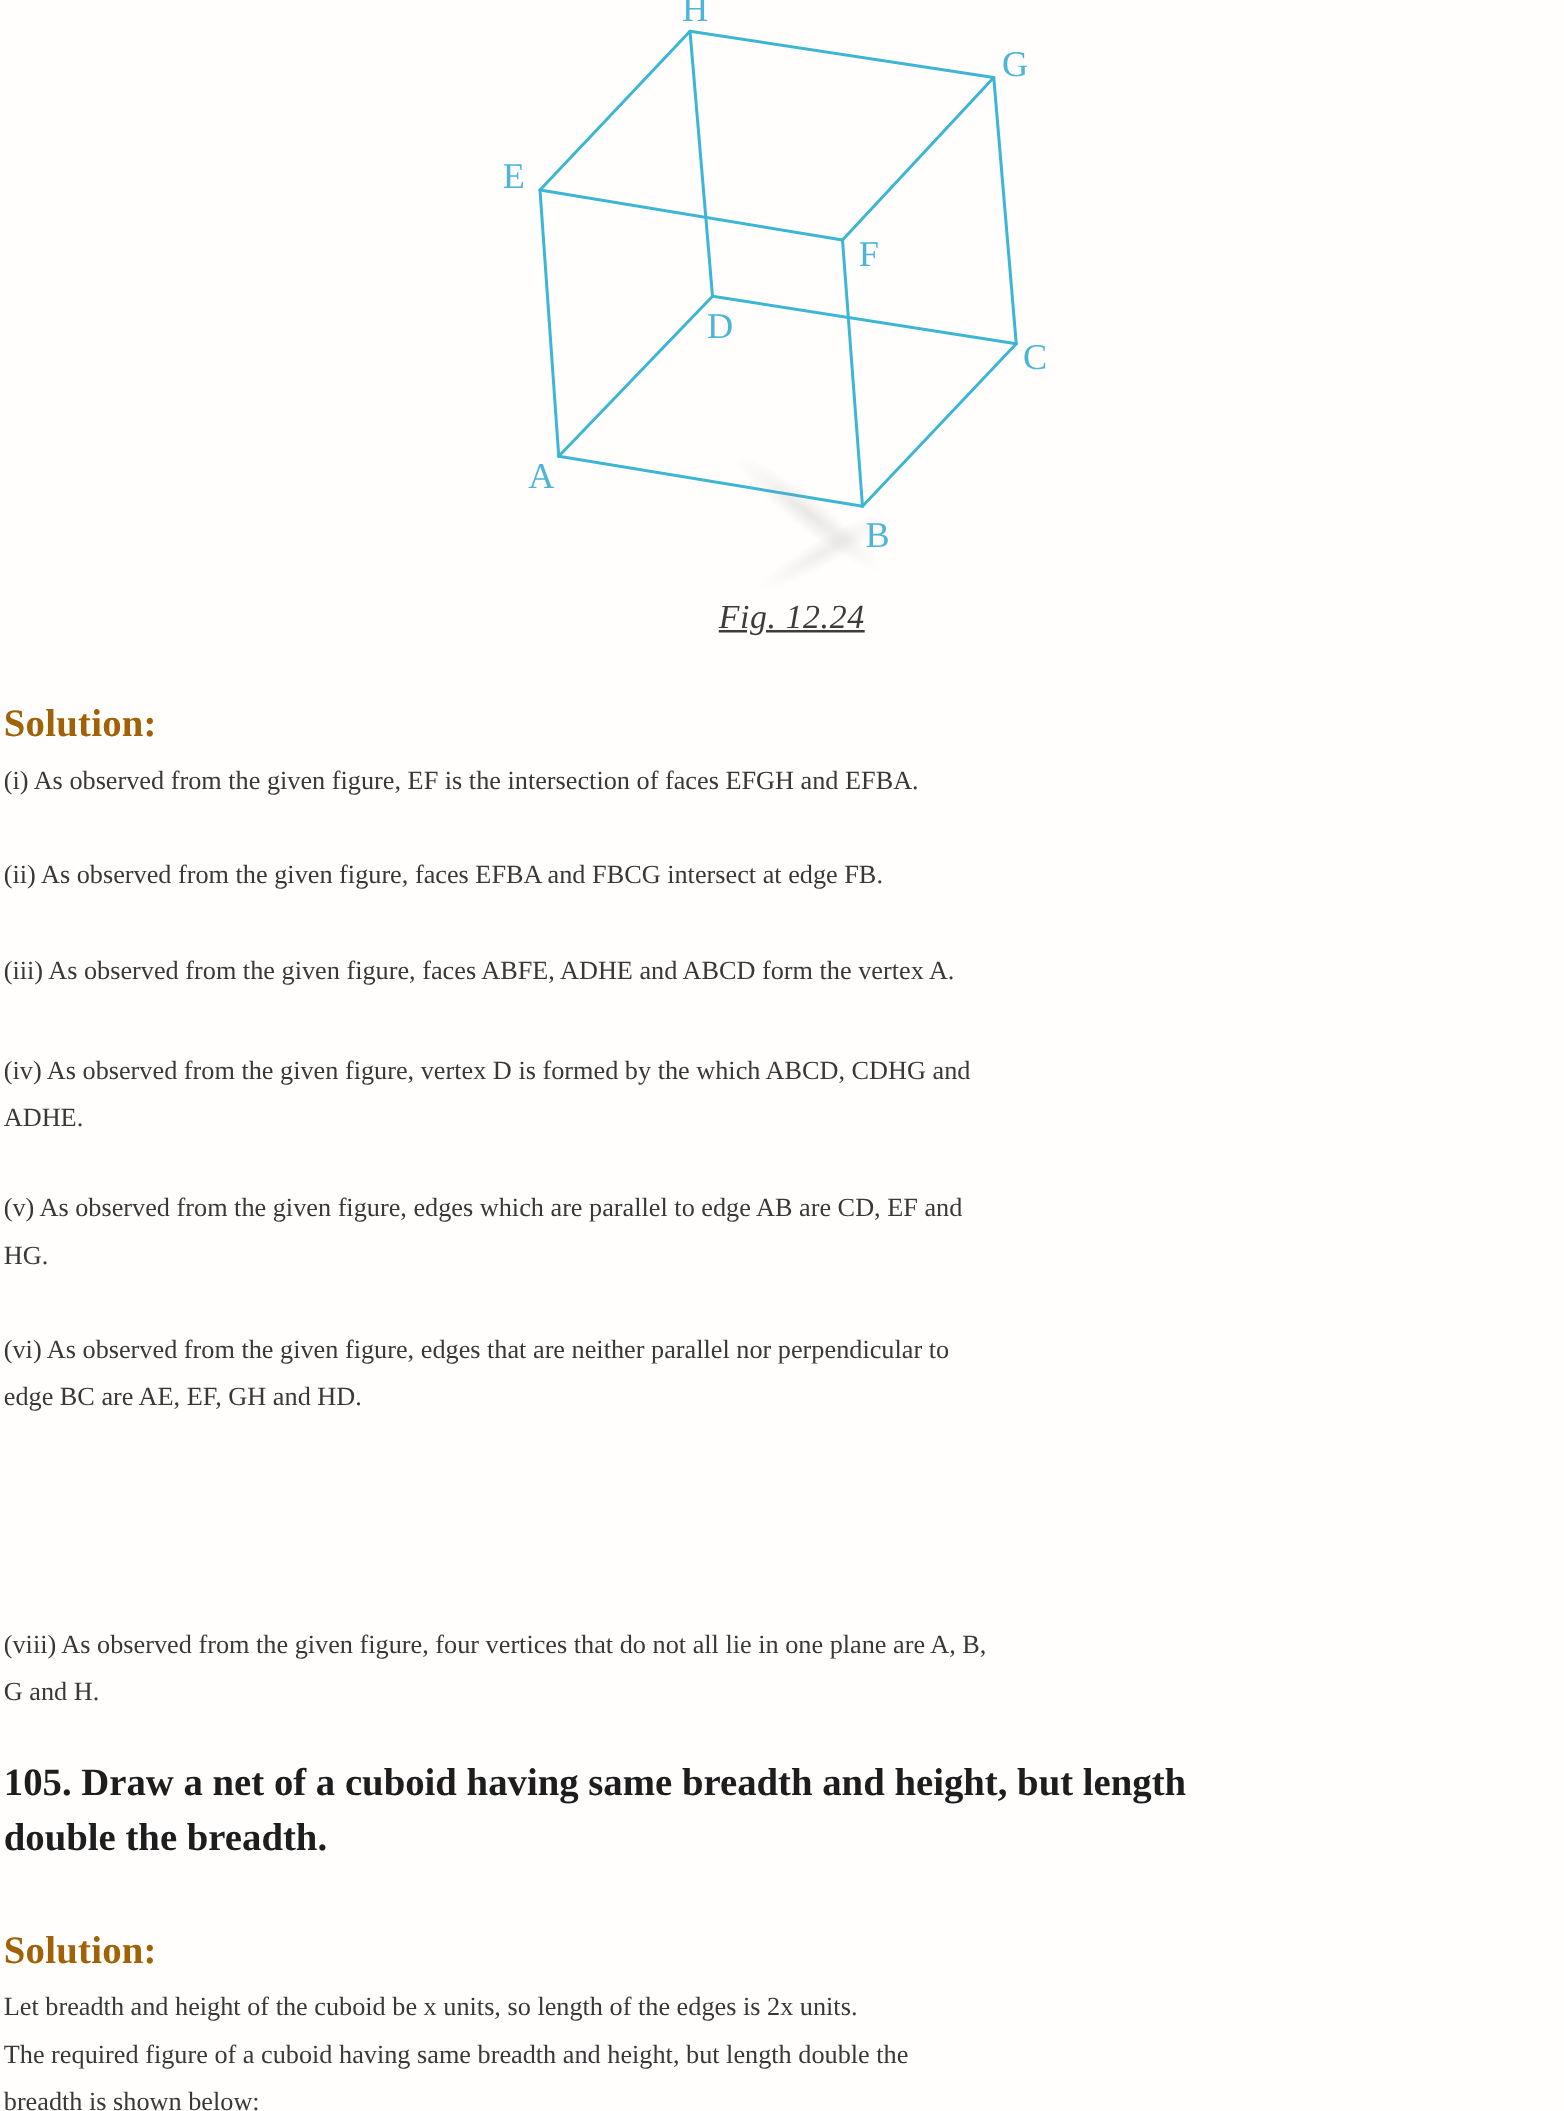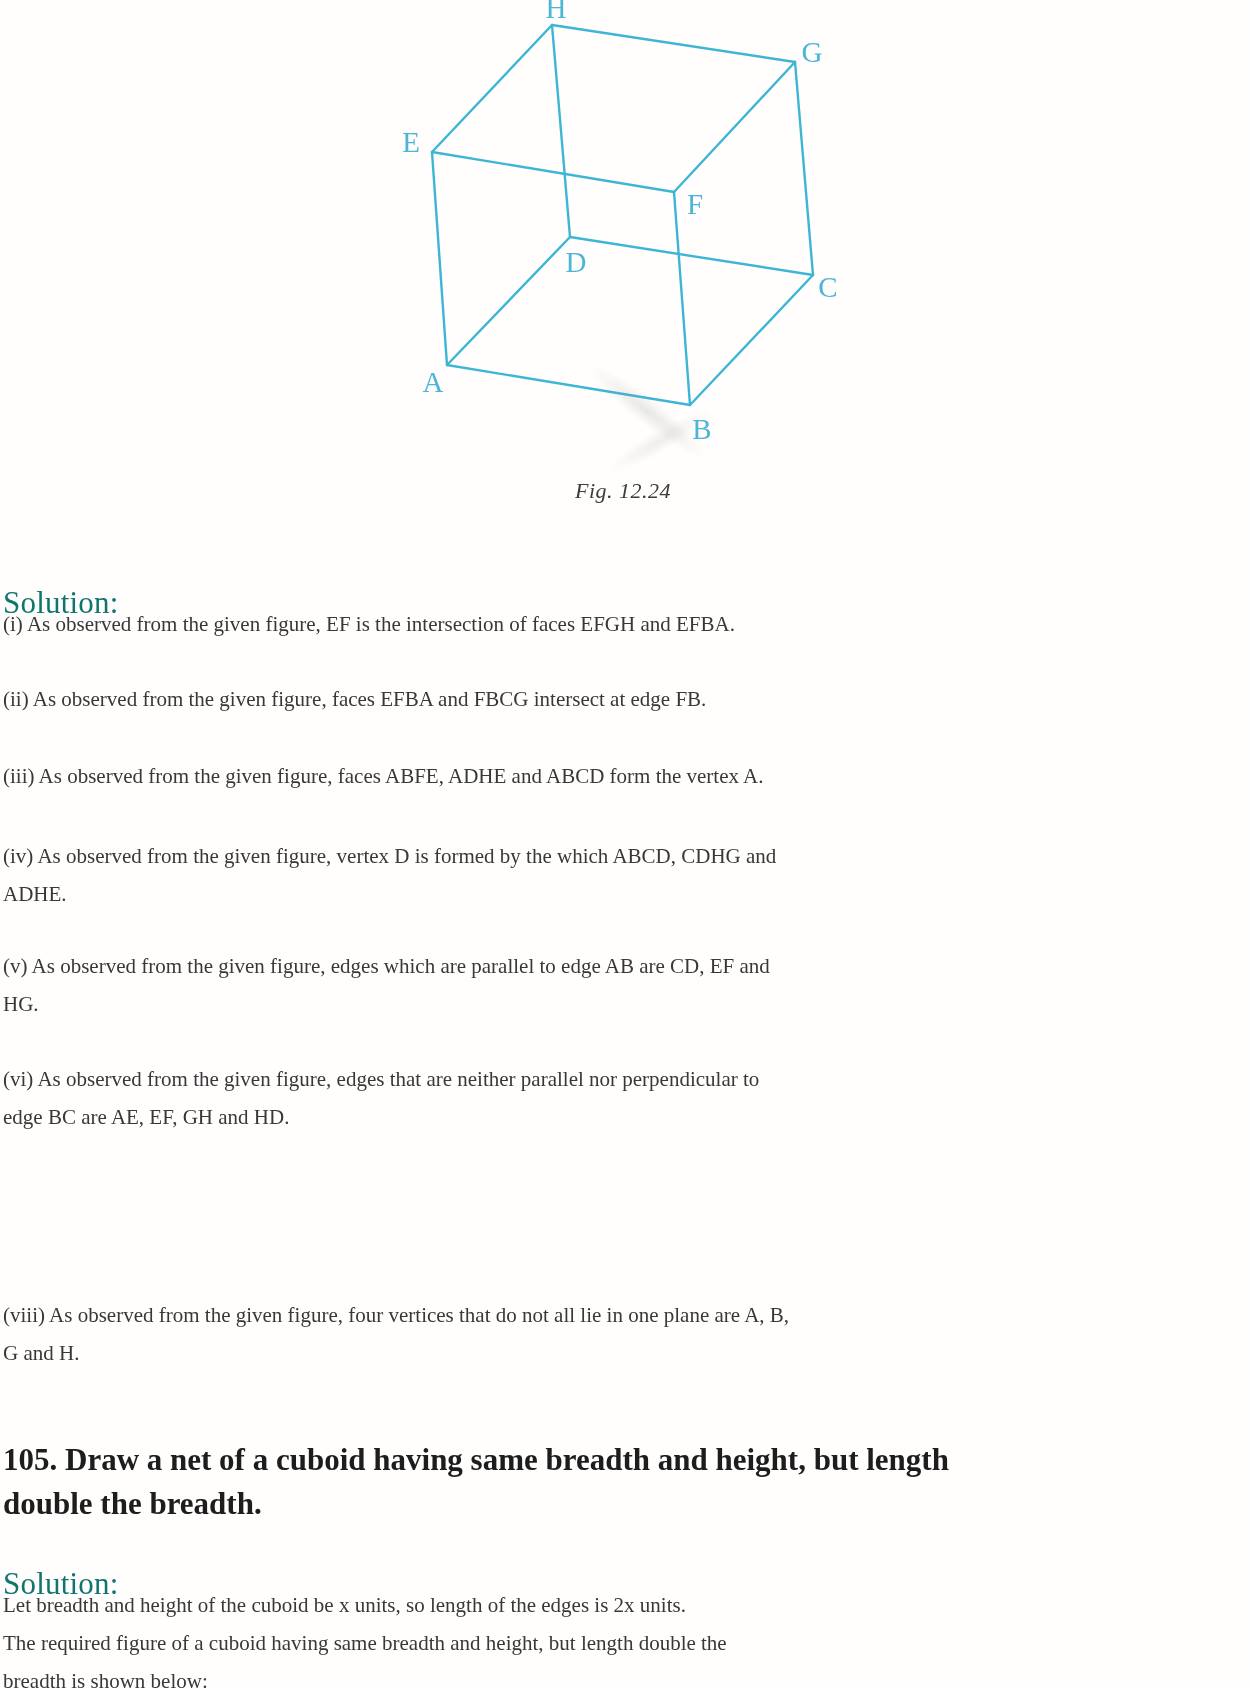--- a/index.html
+++ b/index.html
@@ -35,47 +35,46 @@
   }
   .smudge-b {
     left: 600px; top: 430px; width: 120px; height: 22px;
     background: radial-gradient(ellipse at center, rgba(150,150,150,0.16), rgba(150,150,150,0) 70%);
     transform: rotate(-30deg);
   }
   .caption {
     position: absolute;
     left: 575px; top: 478px;
     font-style: italic;
-    font-size: 22px;
+    font-size: 27px;
     color: #3c3c3c;
     letter-spacing: 0.5px;
+    text-decoration: underline;
   }
   .para {
     position: absolute;
     left: 3px;
     color: #383838;
     font-size: 21px;
     line-height: 38px;
     white-space: nowrap;
   }
   .para .tline { white-space: nowrap; }
   .head {
-    font-weight: 400;
+    font-weight: 700;
     font-size: 31px;
     line-height: 40px;
-    color: #0f766e;
+    color: #a16207;
     letter-spacing: 0.2px;
-    margin-top: 24px;
   }
   .question {
     font-weight: 700;
     font-size: 31px;
     line-height: 44px;
     color: #1d1d1d;
-    margin-top: 34px;
   }
 </style>
 </head>
 <body>
 
 <div class="page">
 
   <svg id="cube-svg" viewBox="0 0 1251 470">
       <line x1="432" y1="152" x2="552" y2="25" stroke="#3db5d5" stroke-width="2.4" stroke-linecap="round"></line>
       <line x1="552" y1="25" x2="795" y2="62" stroke="#3db5d5" stroke-width="2.4" stroke-linecap="round"></line>

